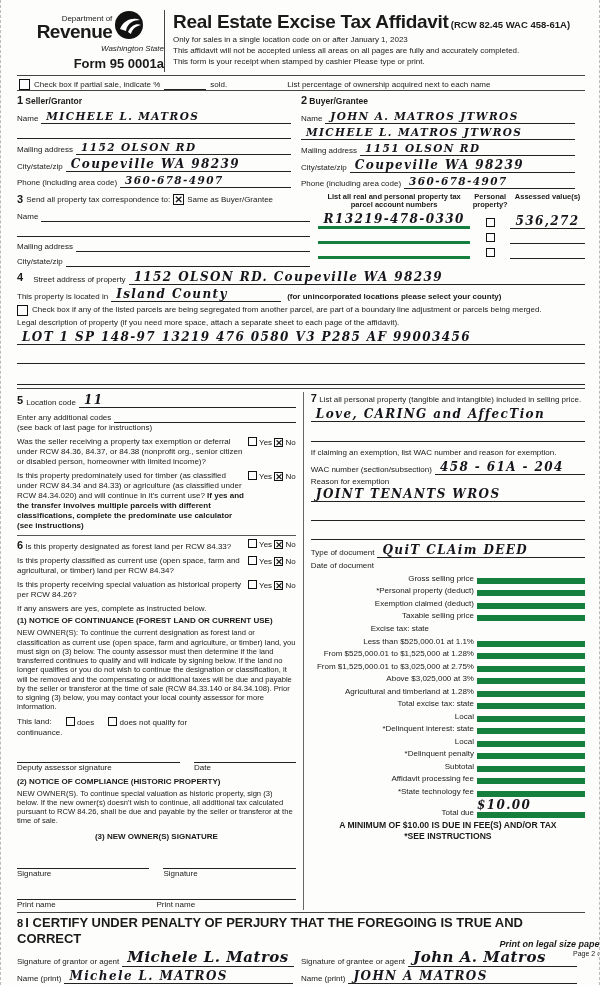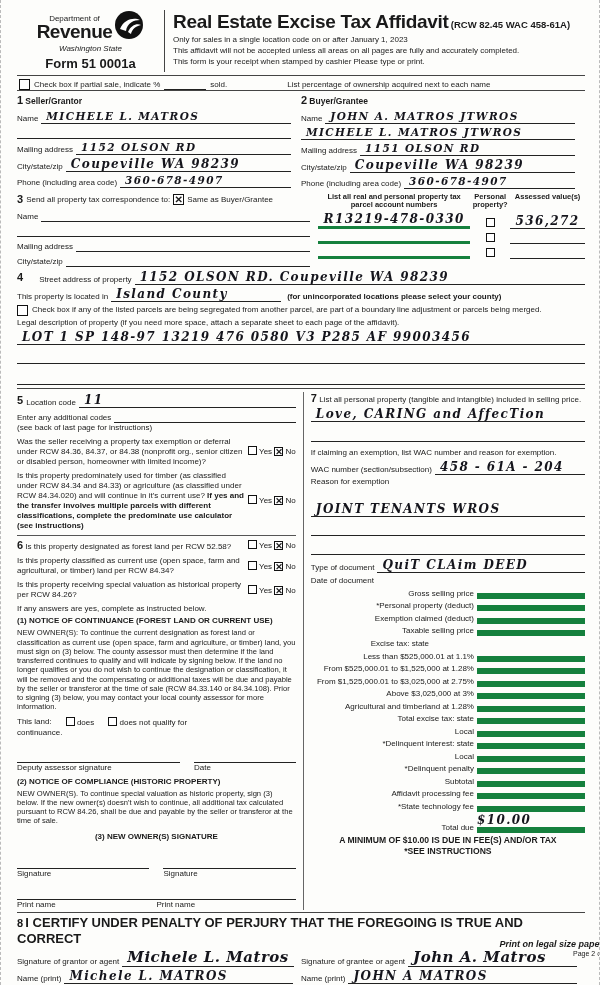--- a/index.html
+++ b/index.html
@@ -6,21 +6,21 @@
   html,body { background:#e8e8e8; }
   body { font-family:"Liberation Sans", sans-serif; color:#1a1a1a; }
   .page {
     width:600px; height:985px; background:#fdfdfb; margin:0 auto;
     border-left:1px dashed #bbb; border-right:1px dashed #bbb;
     padding:10px 14px 4px 16px; overflow:hidden; position:relative;
     font-size:8px; line-height:1.25;
   }
   
   .hdr { display:flex; border-bottom:1.5px solid #444; padding-bottom:3px; }
-  .hdr-left { width:148px; border-right:1.5px solid #444; padding-right:0; text-align:center; }
+  .hdr-left { width:148px; border-right:1.5px solid #444; padding-right:0; text-align:right; }
   .dept-row { display:flex; align-items:flex-start; justify-content:center; gap:2px; }
   .dept-small { font-size:8px; margin-top:4px; }
   .revenue { font-size:19px; font-weight:bold; letter-spacing:-0.5px; margin-top:-4px; }
   .wastate { font-style:italic; font-size:8px; }
   .formno { font-weight:bold; font-size:13px; margin-top:2px; }
   .hdr-right { flex:1; padding-left:8px; }
   .title { font-size:19px; font-weight:bold; letter-spacing:-0.3px; }
   .title-ref { font-size:9.5px; font-weight:bold; }
   .hnote { font-size:8px; margin-top:1px; }
   .partial-row { display:flex; align-items:flex-end; gap:4px; padding:3px 0 0 2px; font-size:8px; }
@@ -31,21 +31,21 @@
   .num { font-weight:bold; font-size:11px; }
   .shead { font-weight:bold; font-size:8.5px; }
   .fld { display:flex; align-items:flex-end; margin-top:3px; }
   .fld .lbl { white-space:nowrap; padding-right:3px; }
   .ln { flex:1; border-bottom:1px solid #222; min-height:12px; padding:0 5px; }
   .hw { font-family:"DejaVu Serif", serif; font-style:italic; font-weight:bold; font-size:10.5px; letter-spacing:1.4px; color:#15151c; line-height:1.05; white-space:nowrap; }
   .hw-big { font-size:12px; }
   .sig-hw { font-size:15px; letter-spacing:0.5px; }
   .cols2 { display:flex; }
   .cols2 > div { width:50%; }
-  .q { display:flex; justify-content:space-between; align-items:center; margin-top:4px; }
+  .q { display:flex; justify-content:space-between; align-items:flex-start; margin-top:4px; }
   .q .qt { flex:1; }
   .yn { white-space:nowrap; margin-left:4px; }
   .bold { font-weight:bold; }
   .it { }
   
   .sec12 { padding-top:2px; }
   .sec12 .cols2 > div { padding-right:10px; }
   
   .sec3 { display:flex; margin-top:4px; }
   .sec3-left { width:53%; padding-right:8px; }
@@ -91,21 +91,21 @@
           <div class="dept-small">Department of</div>
           <div class="revenue">Revenue</div>
         </div>
         <svg class="logo" viewBox="0 0 30 30">
           <circle cx="15" cy="15" r="14" fill="#111"></circle>
           <path d="M6 19 C10 9, 20 7, 26 10 C20 10, 13 13, 12 21 Z" fill="#fff"></path>
           <path d="M14 22 C17 15, 23 13, 27 15 C22 16, 18 19, 17 24 Z" fill="#fff"></path>
         </svg>
       </div>
       <div class="wastate">Washington State</div>
-      <div class="formno">Form 51 0001a</div>
+      <div class="formno">Form 95 0001a</div>
     </div>
     <div class="hdr-right">
       <div>
         <span class="title">Real Estate Excise Tax Affidavit</span>
         <span class="title-ref">(RCW 82.45 WAC 458-61A)</span>
       </div>
       <div class="hnote">Only for sales in a single location code on or after January 1, 2023</div>
       <div class="hnote">This affidavit will not be accepted unless all areas on all pages are fully and accurately completed.</div>
       <div class="hnote">
         <span>This form is your receipt when stamped by cashier</span>
@@ -214,21 +214,21 @@
         <span class="pn"><span class="hw"></span></span>
         <span class="pc"><span class="cb"></span></span>
         <span class="pv"><span class="hw"></span></span>
       </div>
     </div>
   </div>
 
   <div style="margin-top:4px;">
     <div class="fld" style="margin-top:0;">
       <span class="num">4</span>
-      <span class="lbl" style="padding-left:16px;">Street address of property</span>
+      <span class="lbl" style="padding-left:10px;">Street address of property</span>
       <span class="ln"><span class="hw hw-big">1152  OLSON RD.  Coupeville  WA  98239</span></span>
     </div>
     <div class="fld">
       <span class="lbl">This property is located in</span>
       <span class="ln" style="max-width:170px;"><span class="hw hw-big">Island  County</span></span>
       <span class="bold it" style="padding-left:6px;">(for unincorporated locations please select your county)</span>
     </div>
     <div style="display:flex;gap:4px;align-items:flex-start;margin-top:3px;">
       <span class="cb cb-lg"></span>
       <span>Check box if any of the listed parcels are being segregated from another parcel, are part of a boundary line adjustment or parcels being merged.</span>
@@ -268,21 +268,21 @@
       </div>
       <div class="q">
         <span class="qt"><span>Is this property predominately used for timber (as classified under RCW 84.34 and 84.33) or agriculture (as classified under RCW 84.34.020) and will continue in it's current use?</span> <span class="bold">If yes and the transfer involves multiple parcels with different classifications, complete the predominate use calculator (see instructions)</span></span>
         <span class="yn">
           <span class="cb"></span> <span>Yes</span>
           <span class="cb"><span>✕</span></span> <span>No</span>
         </span>
       </div>
 
       <div class="q" style="border-top:1px solid #555; padding-top:3px;">
-        <span class="qt"><span class="num">6</span> <span>Is this property designated as forest land per RCW 52.58?</span></span>
+        <span class="qt"><span class="num">6</span> <span>Is this property designated as forest land per RCW 84.33?</span></span>
         <span class="yn">
           <span class="cb"></span> <span>Yes</span>
           <span class="cb"><span>✕</span></span> <span>No</span>
         </span>
       </div>
       <div class="q">
         <span class="qt">Is this property classified as current use (open space, farm and agricultural, or timber) land per RCW 84.34?</span>
         <span class="yn">
           <span class="cb"></span> <span>Yes</span>
           <span class="cb"><span>✕</span></span> <span>No</span>
@@ -352,21 +352,21 @@
       <div class="fld" style="margin-top:8px;">
           <span class="ln"></span>
         </div>
 
       <div class="mt6">If claiming an exemption, list WAC number and reason for exemption.</div>
       <div class="fld">
           <span class="lbl">WAC number (section/subsection)</span>
           <span class="ln"><span class="hw hw-big">458 - 61A - 204</span></span>
         </div>
       <div style="margin-top:2px;">Reason for exemption</div>
-      <div class="fld" style="margin-top:16px;">
+      <div class="fld" style="margin-top:1px;">
           <span class="ln"><span class="hw hw-big">JOINT TENANTS  WROS</span></span>
         </div>
       <div class="fld" style="margin-top:7px;">
           <span class="ln"></span>
         </div>
       <div class="fld" style="margin-top:7px;">
           <span class="ln"></span>
         </div>
 
       <div class="fld mt4">

